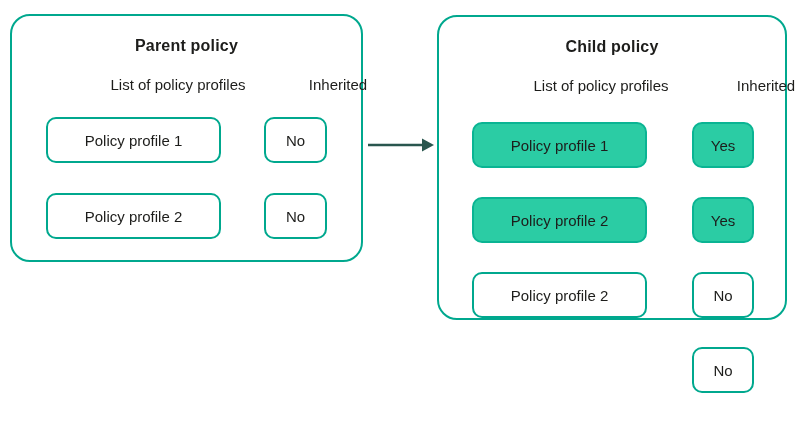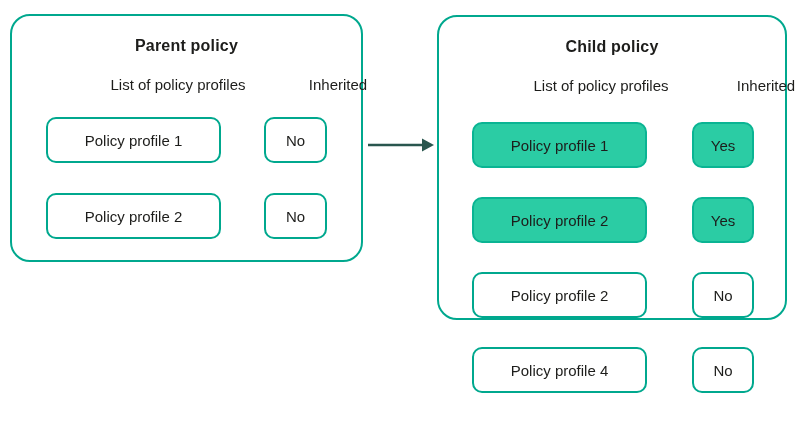--- a/index.html
+++ b/index.html
@@ -141,17 +141,16 @@
       </div>
       <div class="row highlighted">
         <div class="profile-box">Policy profile 2</div>
         <div class="inherited-box">Yes</div>
       </div>
       <div class="row">
         <div class="profile-box">Policy profile 2</div>
         <div class="inherited-box">No</div>
       </div>
       <div class="row">
-        <div class="profile-box">Policy profile 4</div>
         <div class="inherited-box">No</div>
       </div>
     </div>
 </div>
 
 </body></html>

